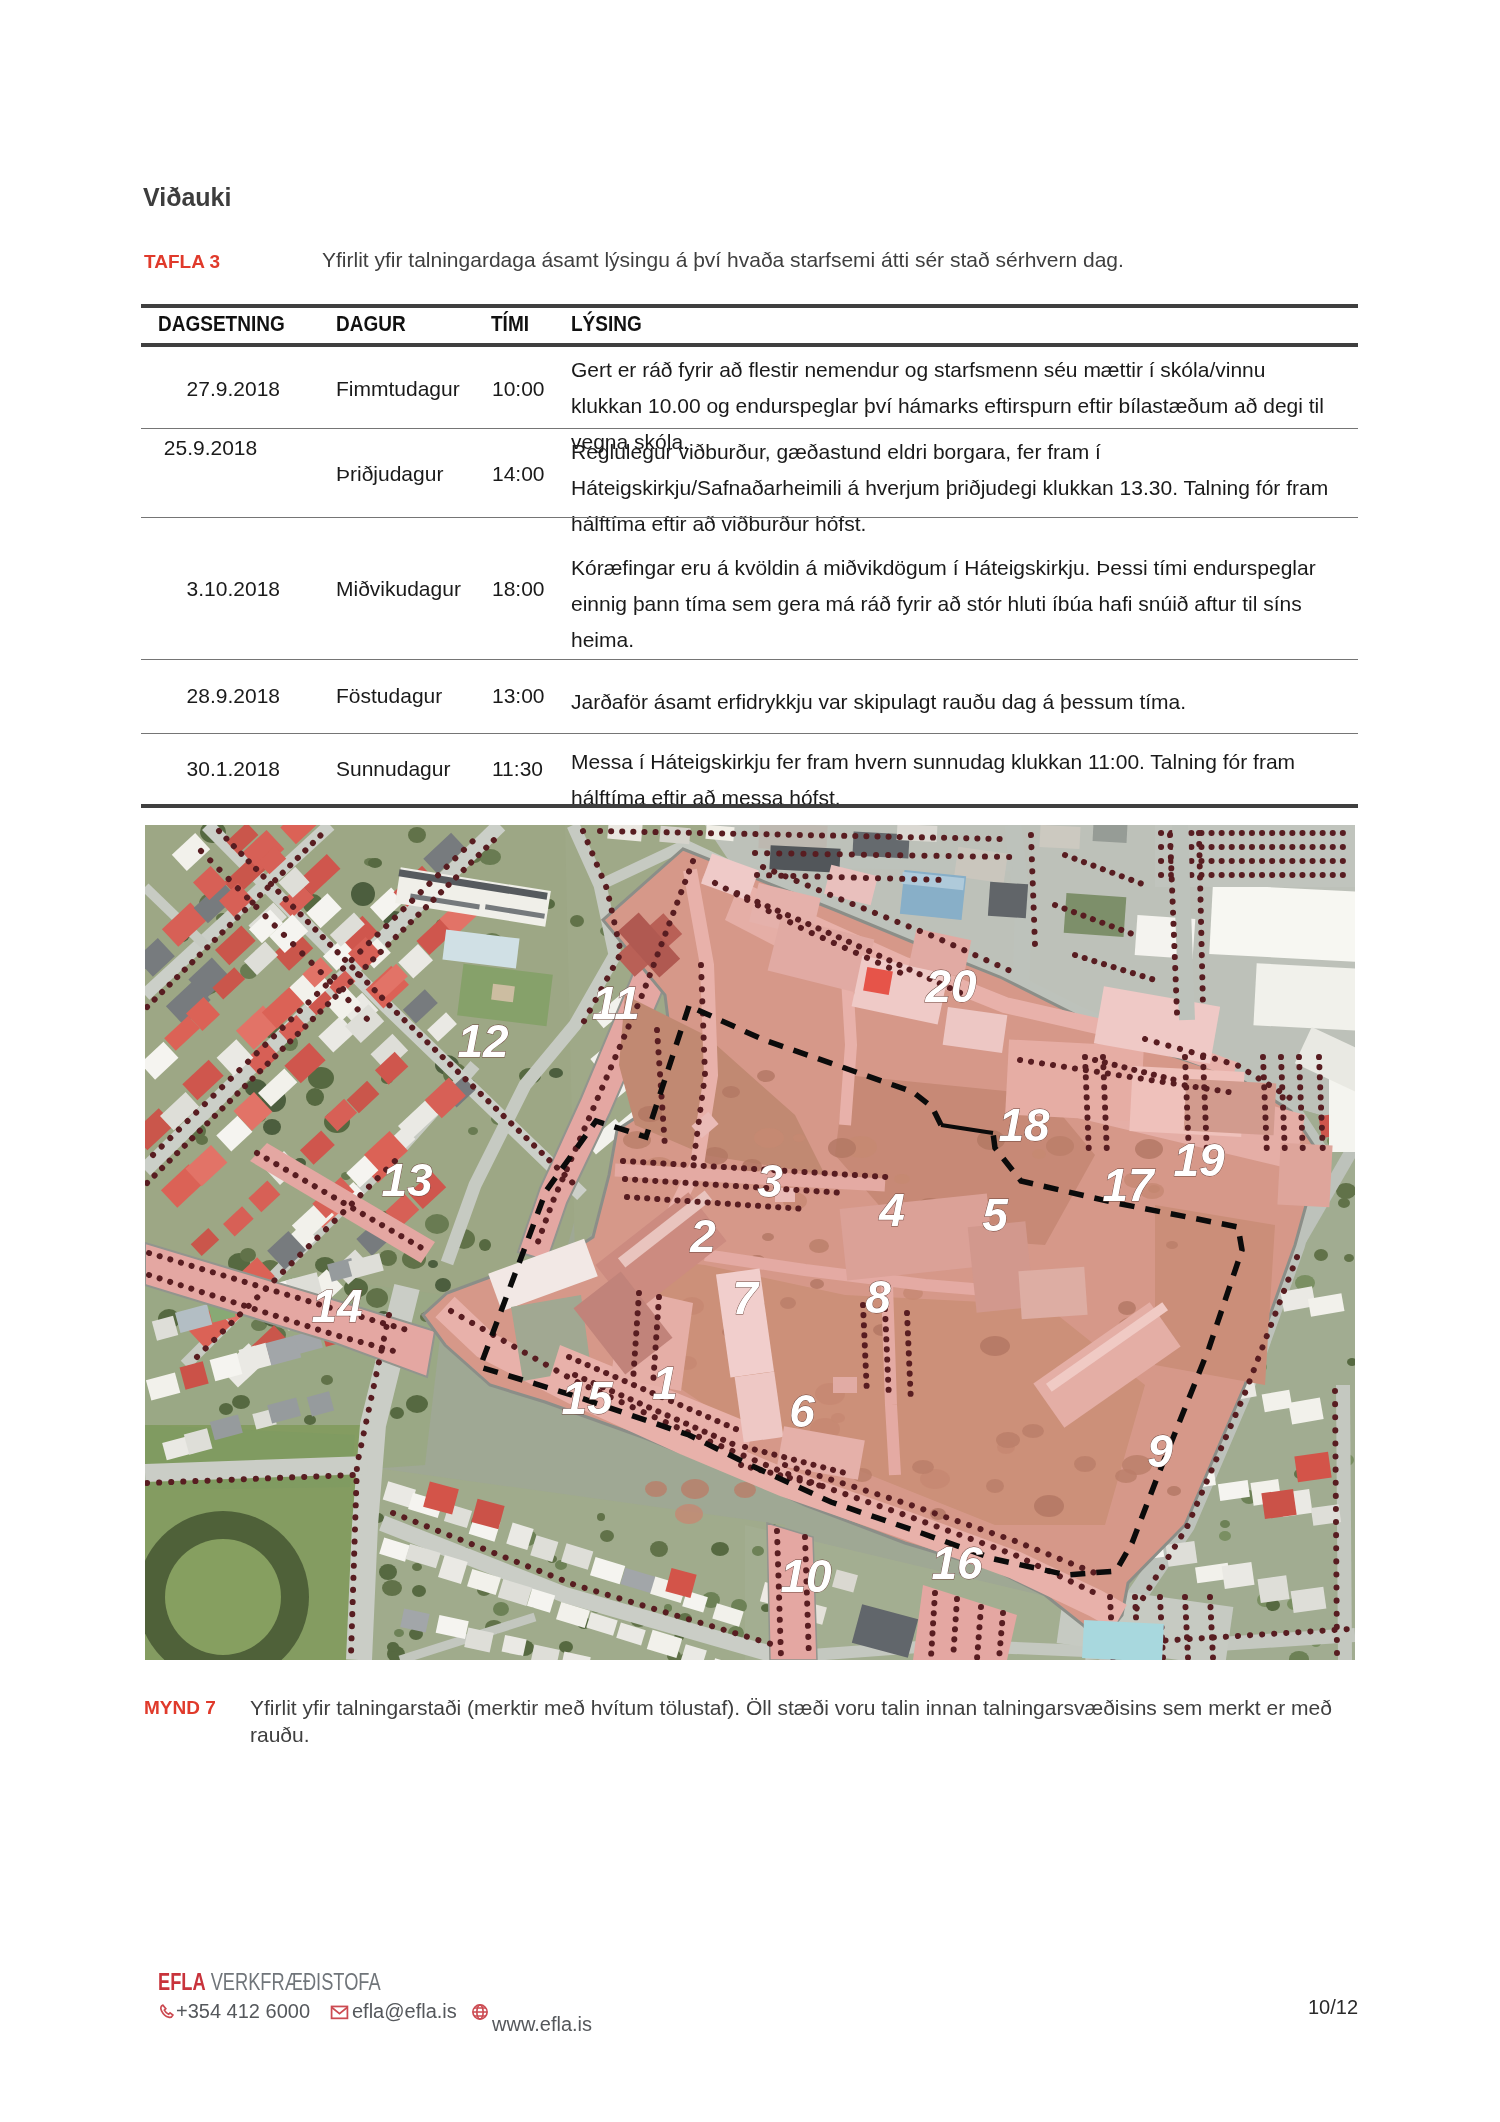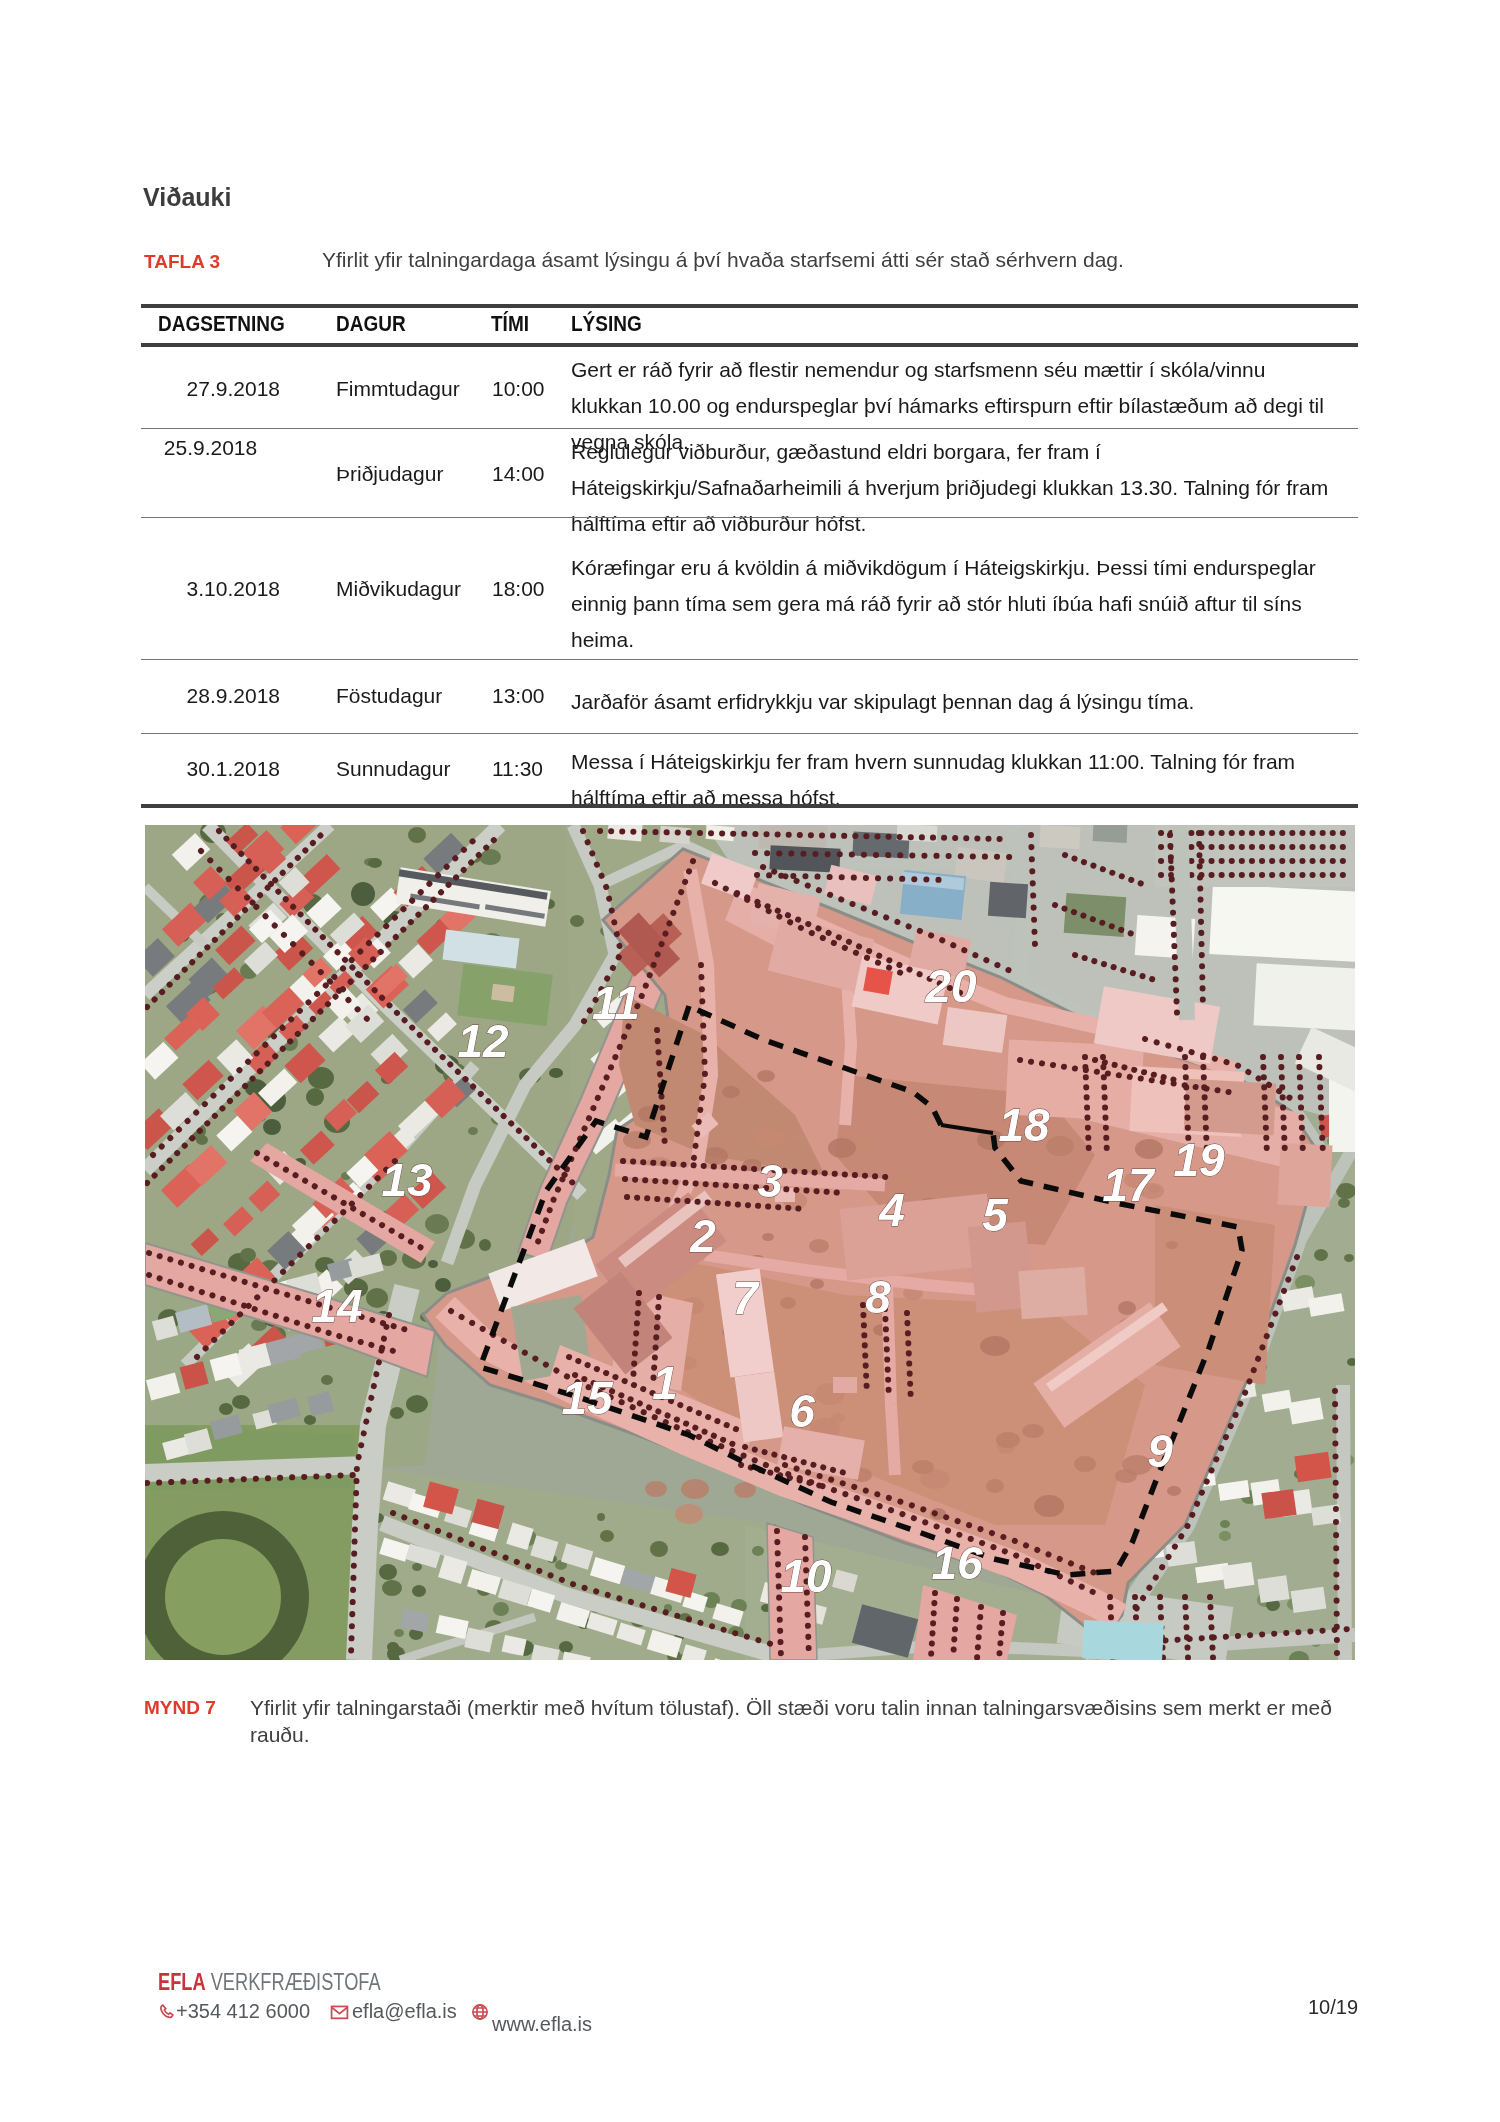--- a/index.html
+++ b/index.html
@@ -46,21 +46,21 @@
 
 <div class="cell-date" style="top:577px;">3.10.2018</div>
 <div class="cell-day" style="top:577px;">Miðvikudagur</div>
 <div class="cell-time" style="top:577px;">18:00</div>
 <div class="cell-desc" style="top:550px;">Kóræfingar eru á kvöldin á miðvikdögum í Háteigskirkju. Þessi tími endurspeglar<br>einnig þann tíma sem gera má ráð fyrir að stór hluti íbúa hafi snúið aftur til síns<br>heima.</div>
 <div class="thin" style="top:659px;"></div>
 
 <div class="cell-date" style="top:684px;">28.9.2018</div>
 <div class="cell-day" style="top:684px;">Föstudagur</div>
 <div class="cell-time" style="top:684px;">13:00</div>
-<div class="cell-desc" style="top:684px;">Jarðaför ásamt erfidrykkju var skipulagt þennan dag á lýsingu tíma.</div>
+<div class="cell-desc" style="top:684px;">Jarðaför ásamt erfidrykkju var skipulagt rauðu dag á þessum tíma.</div>
 <div class="thin" style="top:733px;"></div>
 
 <div class="cell-date" style="top:757px;">30.1.2018</div>
 <div class="cell-day" style="top:757px;">Sunnudagur</div>
 <div class="cell-time" style="top:757px;">11:30</div>
 <div class="cell-desc" style="top:744px;">Messa í Háteigskirkju fer fram hvern sunnudag klukkan 11:00. Talning fór fram<br>hálftíma eftir að messa hófst.</div>
 
 <div class="tbl-border" style="top:804px;"></div>
 
 <div class="abs" style="left:145px;top:825px;width:1210px;height:835px;">
@@ -765,13 +765,13 @@
     <span class="abs" style="left:194px;top:0;">efla@efla.is</span>
     <svg class="abs" style="left:313px;top:3px;" width="18" height="18" viewBox="0 0 24 24">
       <circle cx="12" cy="12" r="9.5" fill="none" stroke="#cc4b52" stroke-width="2.2"></circle>
       <ellipse cx="12" cy="12" rx="4.2" ry="9.5" fill="none" stroke="#cc4b52" stroke-width="2.2"></ellipse>
       <path d="M2.5 12 H21.5 M4 6.7 H20 M4 17.3 H20" stroke="#cc4b52" stroke-width="2.2" fill="none"></path>
     </svg>
     <span class="abs" style="left:334px;top:13px;">www.efla.is</span>
 
 </div>
 
-<div class="abs" style="left:1308px;top:1996px;font-size:20px;color:#2a2a2a;">10/19</div>
+<div class="abs" style="left:1308px;top:1996px;font-size:20px;color:#2a2a2a;">10/12</div>
 
 </body></html>

